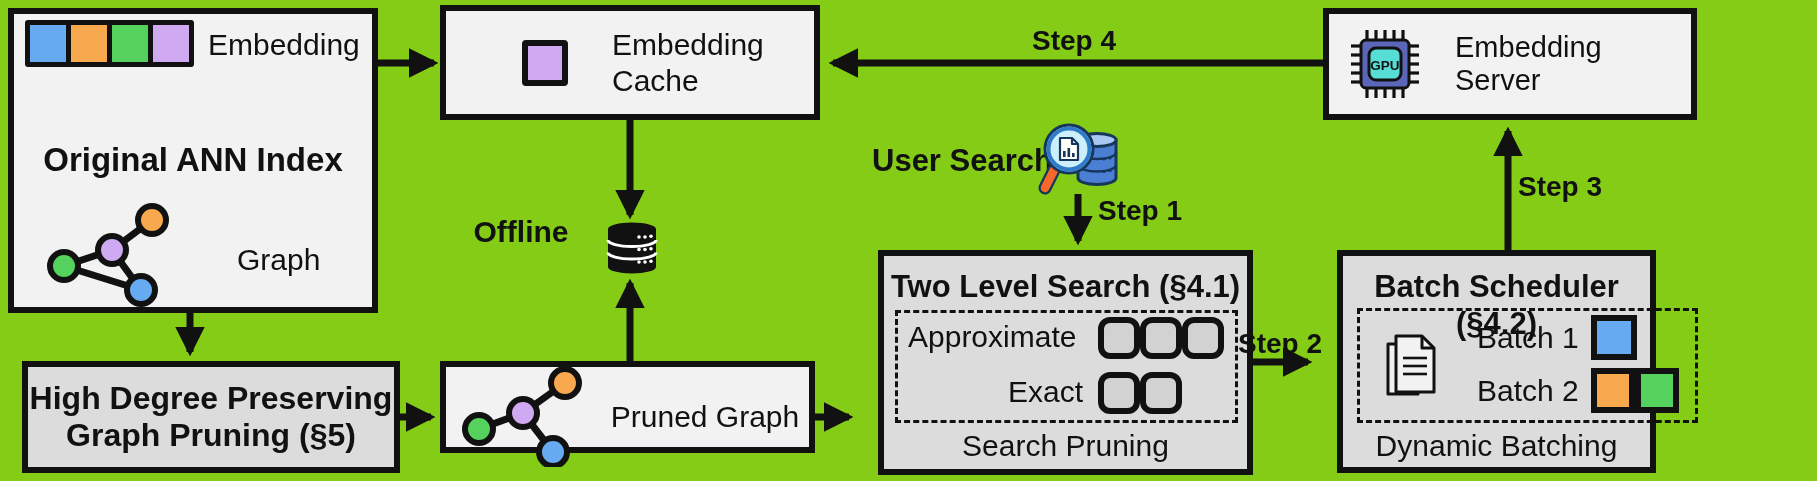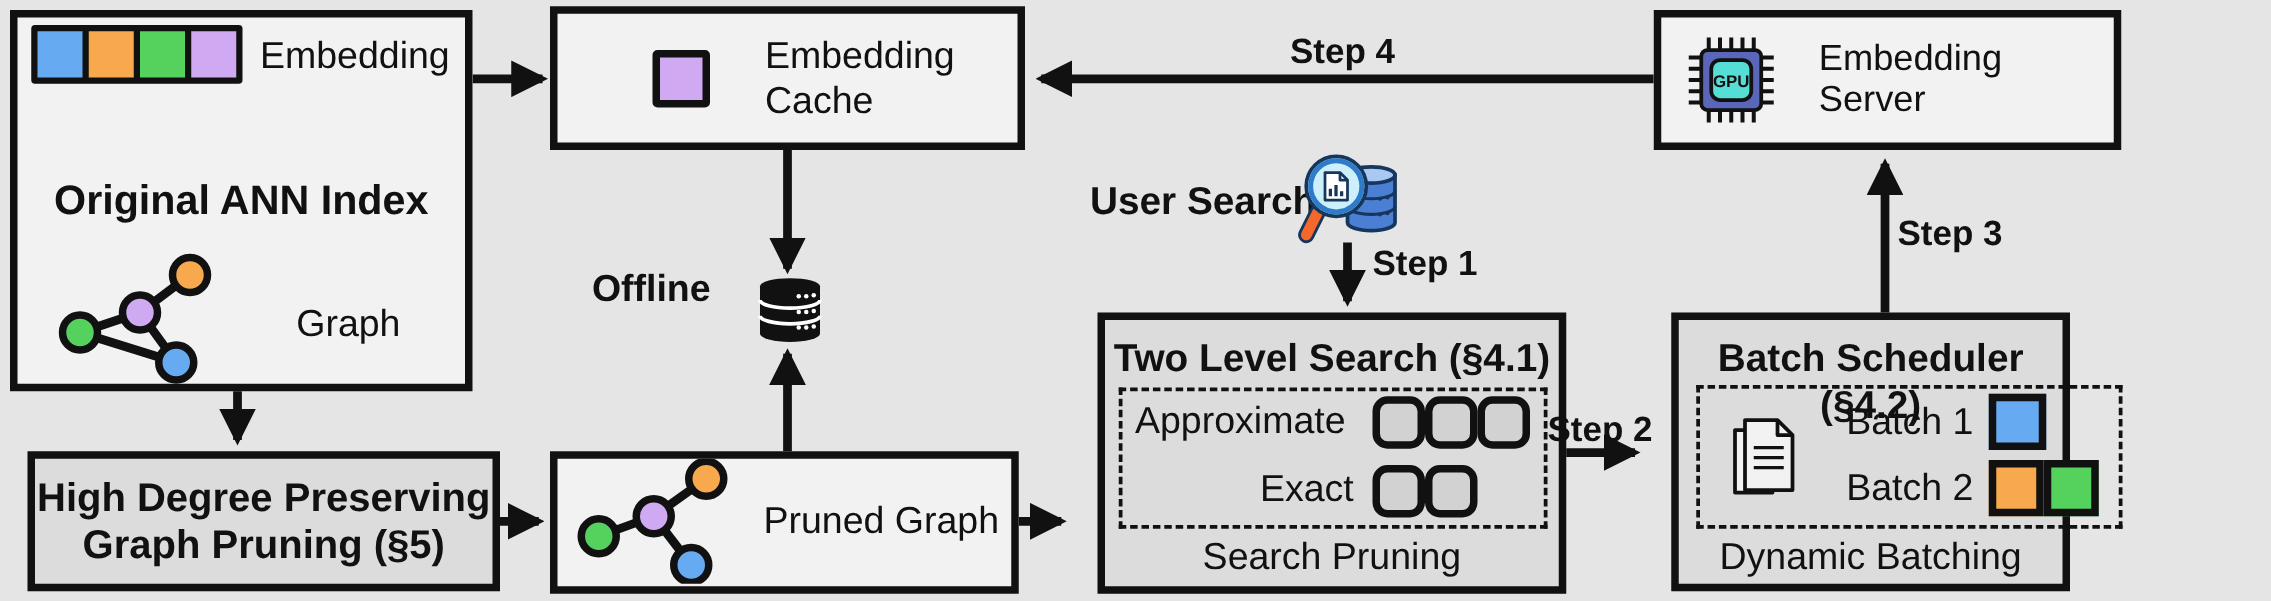--- a/index.html
+++ b/index.html
@@ -1,18 +1,18 @@
 <!DOCTYPE html>
 <html><head>
 <meta charset="utf-8">
 <style>
   * { margin:0; padding:0; box-sizing:border-box; }
   html,body { background:#fff; }
   body { font-family:"Liberation Sans","DejaVu Sans",sans-serif; color:#111; }
-  .canvas { position:relative; width:1817px; height:481px; background:#e5e5e5; overflow:hidden; }
+  .canvas { position:relative; width:1817px; height:481px; background:#84cc16; overflow:hidden; }
   .abs { position:absolute; }
   .box { position:absolute; border:6px solid #111; }
   .light { background:#f2f2f2; }
   .dark  { background:#dcdcdc;margin-left:20px; }
   .bold { font-weight:bold; }
   .t30 { font-size:30px; line-height:36px; }
   .t31b { font-size:31px; line-height:37px; font-weight:bold; }
   .t33b { font-size:33px; line-height:39px; font-weight:bold; }
   .step { font-size:28px; line-height:30px; font-weight:bold; }
   .center { width:100%; text-align:center; }
@@ -108,21 +108,21 @@
         <circle cx="45" cy="14.2" r="1.8"></circle>
       <circle cx="33" cy="27.5" r="1.8"></circle>
         <circle cx="39" cy="27.5" r="1.8"></circle>
         <circle cx="45" cy="26.7" r="1.8"></circle>
       <circle cx="33" cy="40" r="1.8"></circle>
         <circle cx="39" cy="40" r="1.8"></circle>
         <circle cx="45" cy="39.2" r="1.8"></circle>
     </g>
   </svg>
 
-  <div class="box light" style="left:440px; top:361px; width:375px; height:114px;">
+  <div class="box light" style="left:440px; top:361px; width:375px; height:92px;">
     <svg class="abs" style="left:6px; top:0px;" width="150" height="100" viewBox="0 0 150 100">
       <g stroke="#111" stroke-width="7">
         <line x1="71" y1="46" x2="113" y2="16"></line>
         <line x1="71" y1="46" x2="27" y2="62"></line>
         <line x1="71" y1="46" x2="101" y2="85"></line>
       </g>
       <g stroke="#111" stroke-width="6">
         <circle cx="113" cy="16" r="14" fill="#f8a94d"></circle>
         <circle cx="27" cy="62" r="14" fill="#55d15e"></circle>
         <circle cx="71" cy="46" r="14" fill="#cfa9f2"></circle>

